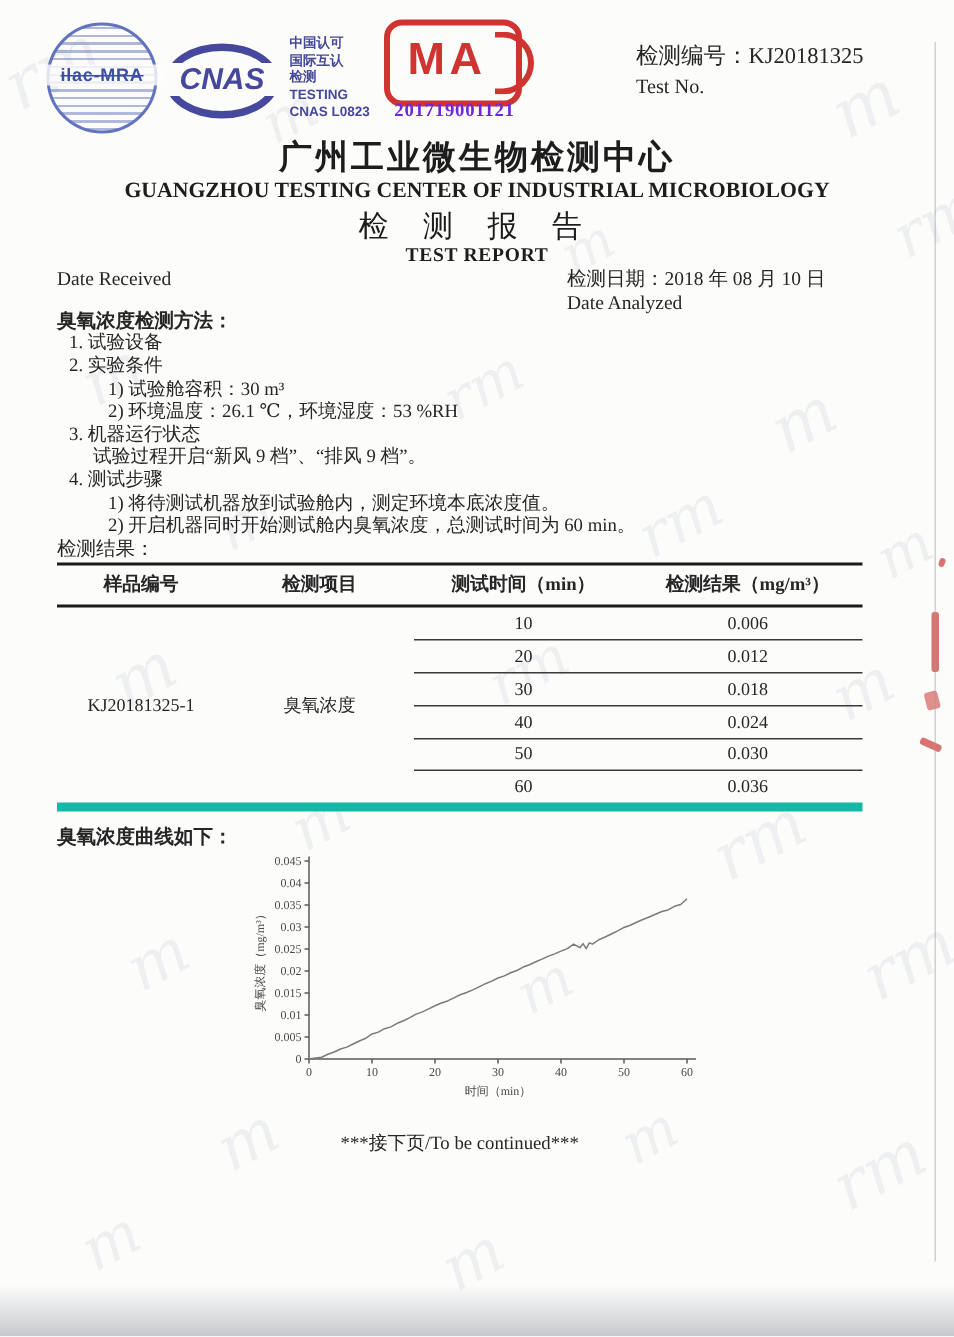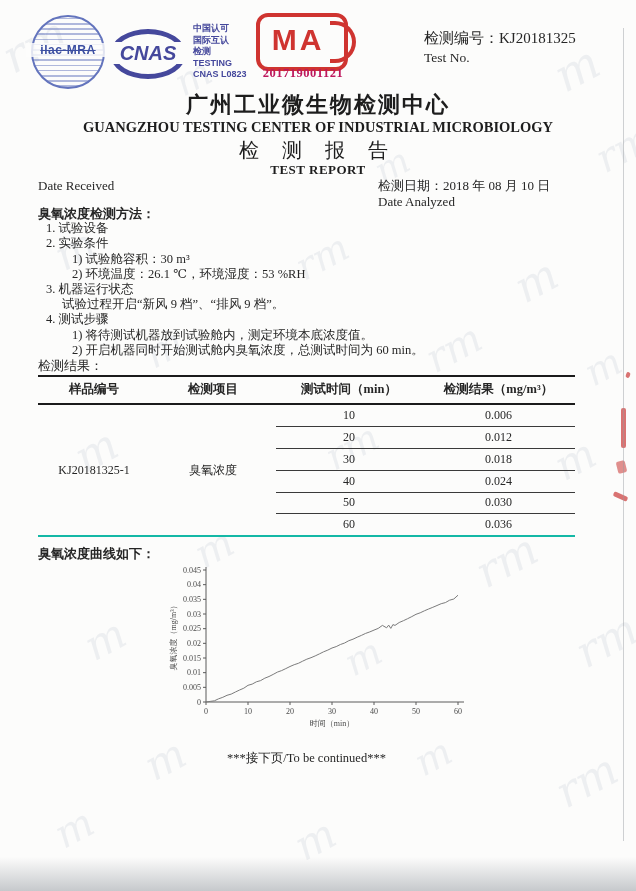--- a/index.html
+++ b/index.html
@@ -39,42 +39,42 @@
     font-family:"Liberation Sans",sans-serif; font-weight:bold;
     font-size:9px; line-height:11.5px; color:#45489c;}
   .cma{left:256px; top:13px; width:84px; height:50px; border:4px solid #cf3430;
     border-radius:12px;}
   .cma::after{content:''; position:absolute; right:-12px; top:4px; width:22px; height:34px;
     border:4px solid #cf3430; border-left:none; border-radius:0 21px 21px 0;
     background:transparent;}
   .cma-ma{position:absolute; left:0; top:6px; width:76px; text-align:center;
     font-family:"Liberation Sans",sans-serif; font-weight:bold; font-size:30px;
     color:#cf3430; letter-spacing:3px;}
-  .cma-number{left:255px; top:66px; width:96px; text-align:center; color:#be185d;
+  .cma-number{left:255px; top:66px; width:96px; text-align:center; color:#6d28d9;
     font-weight:bold; font-size:12.5px; letter-spacing:0.5px;}
   .testno{left:424px; top:29px; font-size:15px; line-height:19px;}
   .testno .en{font-size:13.5px;}
   
   .t-center{position:absolute; left:0; width:100%; text-align:center; z-index:1;}
   .center-cn{top:90px; font-size:22px; font-weight:bold; letter-spacing:2px; color:#1d1d1d;}
   .center-en{top:119px; font-size:14.5px; font-weight:bold; color:#1d1d1d;}
   .title-cn{top:137px; font-size:20px; font-weight:normal; letter-spacing:9px; color:#1d1d1d;}
   .title-en{top:162px; font-size:13px; font-weight:bold; letter-spacing:0.5px; color:#1d1d1d;}
   
   .dates{position:absolute; top:178px; left:38px; right:30px; z-index:1; font-size:13px; line-height:15.5px;}
   .date-col{position:absolute; top:0;}
   .date-left{left:0;} .date-right{left:340px;}
   
   .content{position:absolute; top:206px; left:38px; width:537px; z-index:1;
     font-size:12.5px; line-height:15.2px;}
   .m-head{font-weight:bold; font-size:13px;}
   .mline.i1{margin-left:8px;} .mline.i2{margin-left:24px;} .mline.i3{margin-left:34px;}
   .r-head{font-weight:normal; font-size:13px;}
   table.results{border-collapse:collapse; width:100%; margin-top:2px;
-    border-bottom:2px solid #14b8a6; font-size:12.5px;}
+    border-bottom:6px solid #14b8a6; font-size:12.5px;}
   table.results th{border-top:2px solid #1b1b1b; border-bottom:2px solid #1b1b1b;
     font-weight:bold; padding:5px 0 6px; text-align:center; font-size:12.5px;}
   table.results td{text-align:center; padding:2.8px 0; font-size:12px;}
   table.results td.sep{border-bottom:1px solid #3a3a3a;}
   
   .chart-caption{margin-top:9px; font-weight:bold; font-size:13px;}
   .chart-wrap{margin-left:126px; margin-top:1px;}
   
   .continued{text-align:center; font-size:12.5px; margin-top:2px;}
   .pageno{position:absolute; top:838px; left:0; width:100%; text-align:center;

